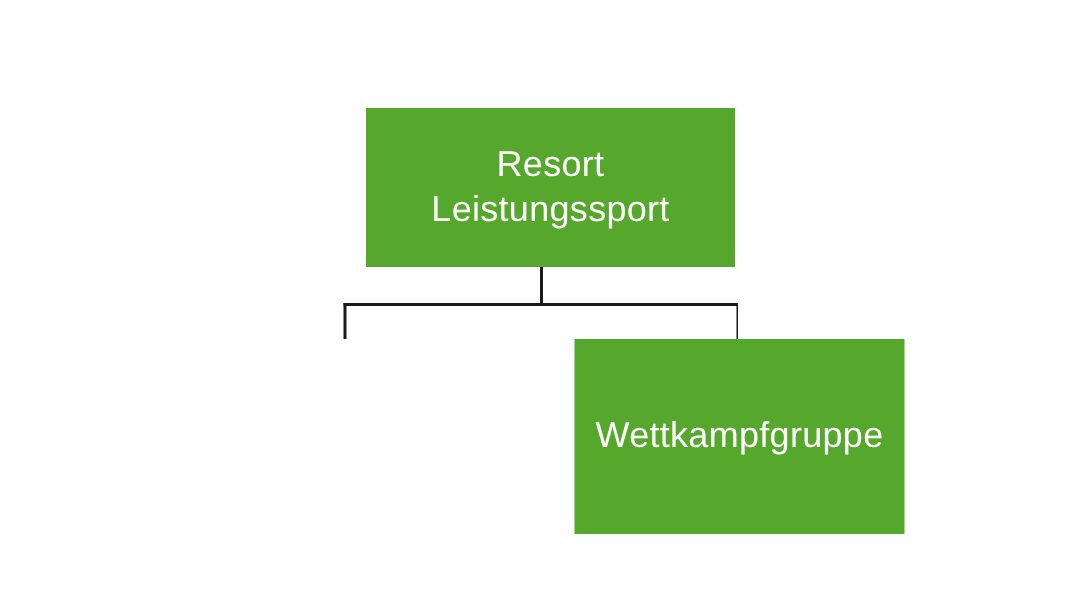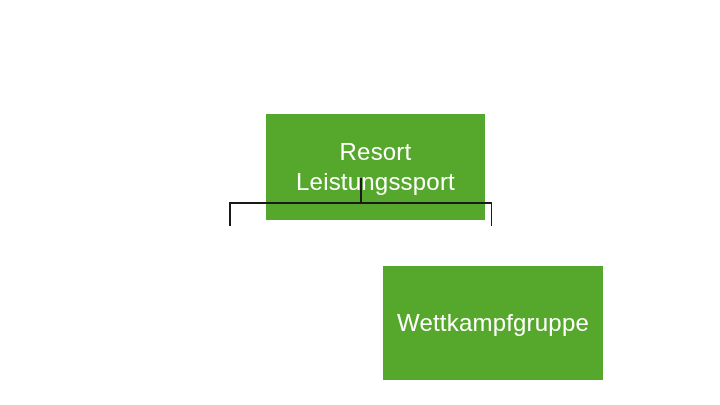--- a/index.html
+++ b/index.html
@@ -27,30 +27,30 @@
     display:flex;
     align-items:center;
     justify-content:center;
     text-align:center;
     font-size:24px;
     line-height:1.27;
     font-weight:400;
     letter-spacing:0.2px;
   }
   .node-root{
-    left:266px;top:72px;width:219px;height:106px;
-    padding:0 18px;box-sizing:border-box;margin-top:42px;
+    left:244px;top:72px;width:246px;height:106px;
+    padding:0 18px;box-sizing:border-box;
   }
   .node-child-left{
     left:120px;top:226px;width:218px;height:106px;
     padding:0 6px;box-sizing:border-box;
   }
   .node-child-right{
-    left:383px;top:226px;width:220px;height:114px;
-    padding:0 2px;box-sizing:border-box;margin-top:40px;
+    left:383px;top:226px;width:220px;height:130px;
+    padding:0 2px;box-sizing:border-box;
   }
   .connector{
     position:absolute;
     background:var(--connector);
   }
   .connector-stem{ left:360px;top:178px;width:1.5px;height:24px; }
   .connector-hbar{ left:229px;top:202px;width:263px;height:1.5px; }
   .connector-drop-left{ left:229px;top:202px;width:1.5px;height:24px; }
   .connector-drop-right{ left:490.5px;top:202px;width:1.5px;height:24px; }
 </style>

